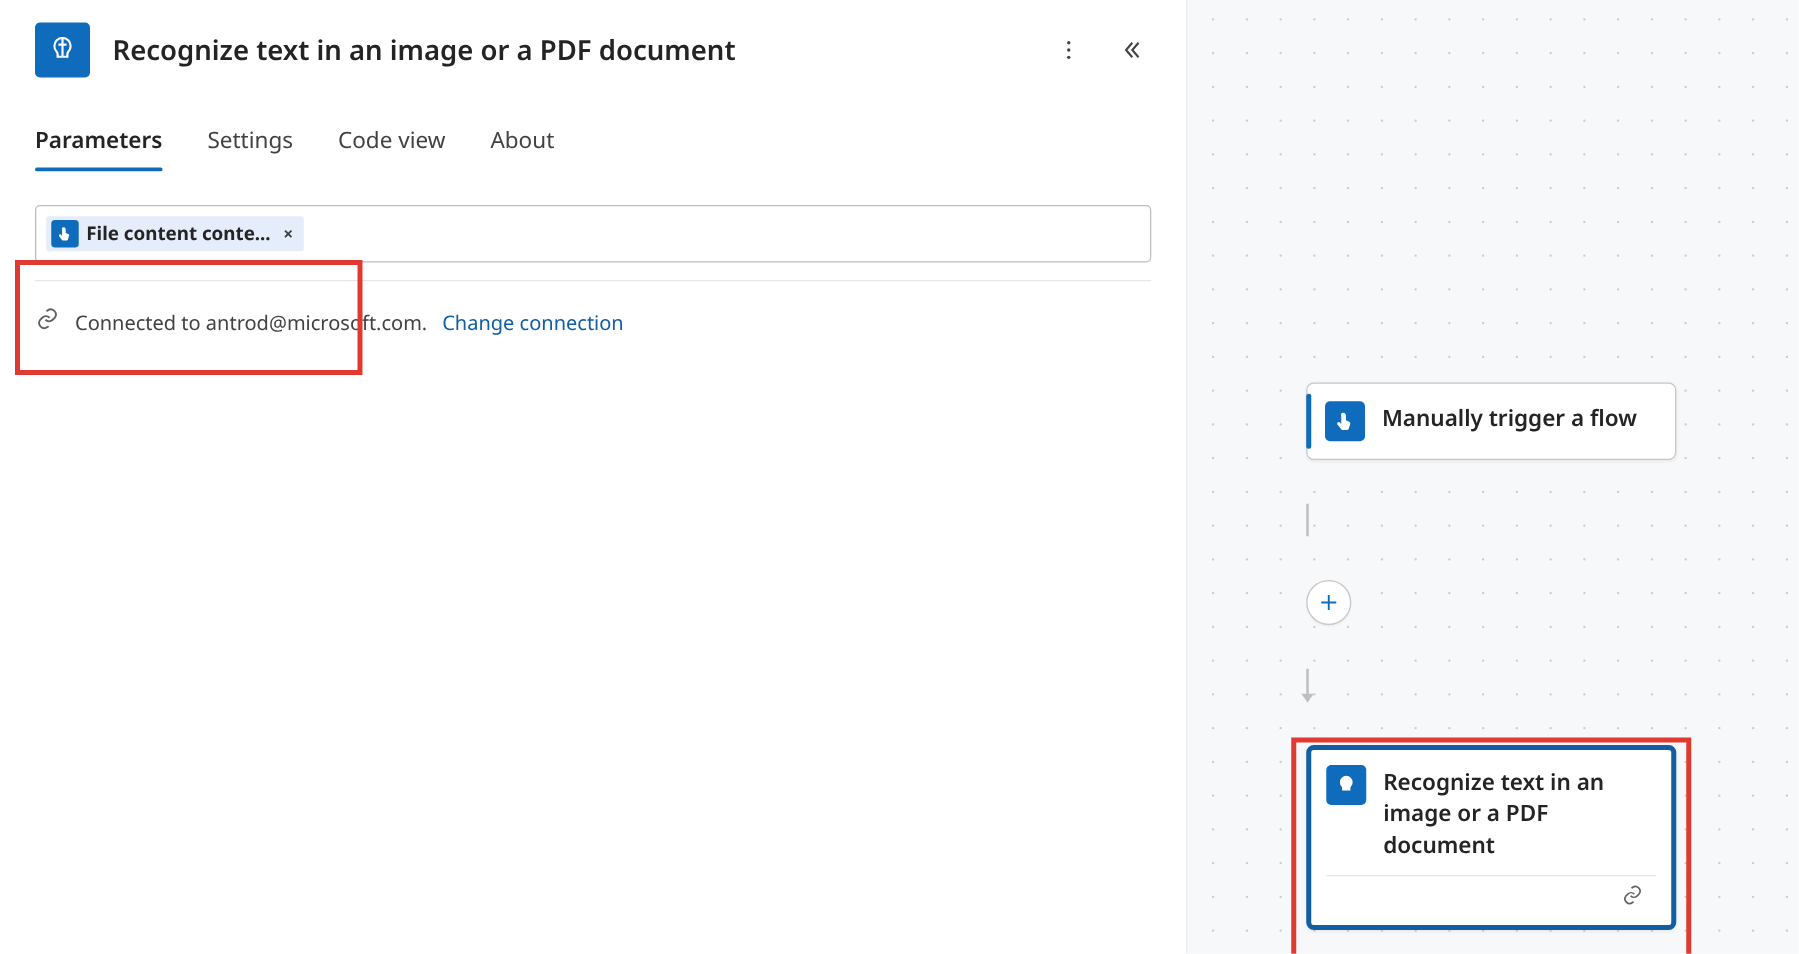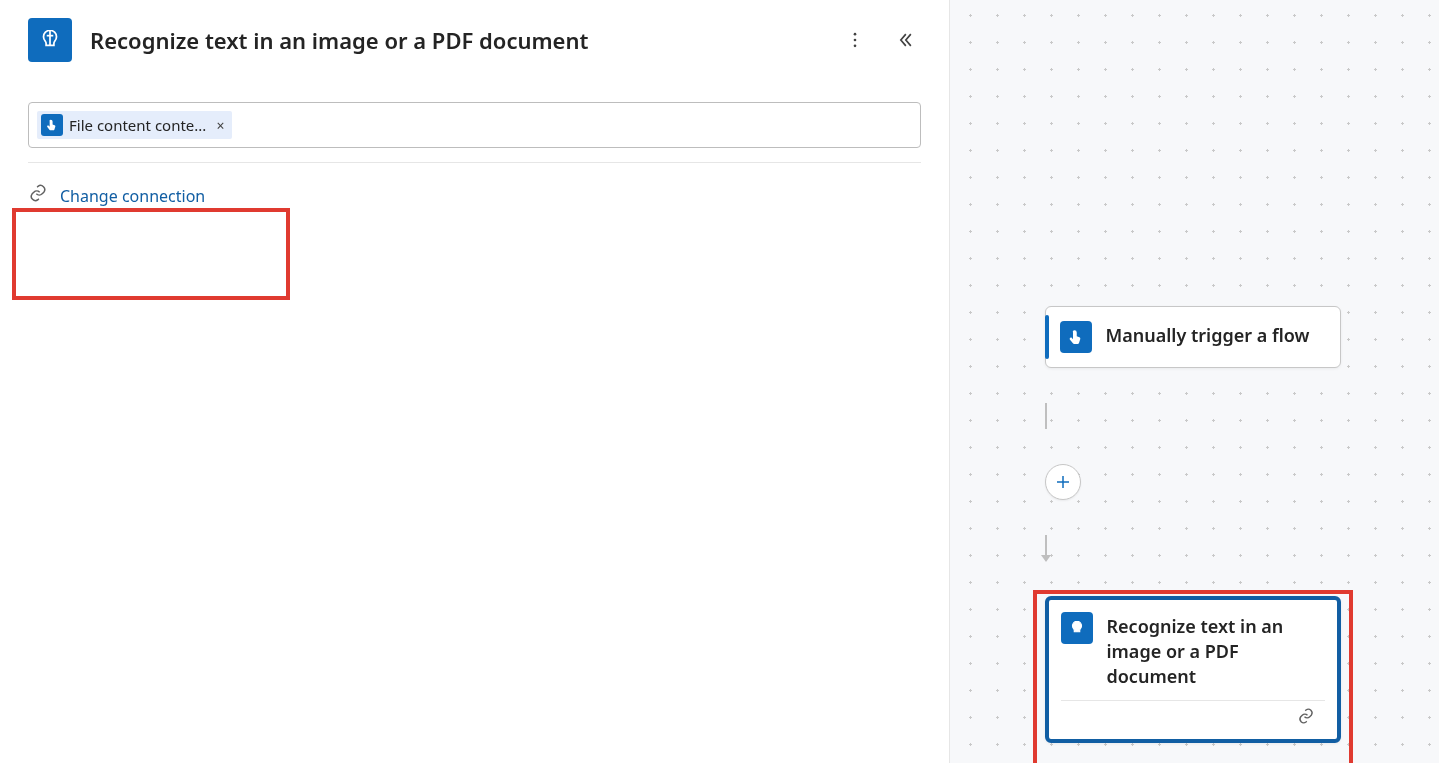--- a/index.html
+++ b/index.html
@@ -98,20 +98,21 @@
   }
   .req{color:var(--required);margin-left:2px;}
   .input-box{
     border:1px solid #bdbdbd;
     border-radius:4px;
     min-height:46px;
     padding:6px 8px;
     display:flex;
     align-items:center;
     gap:6px;
+    font-weight:bold;
   }
   .chip{
     display:inline-flex;
     align-items:center;
     background:var(--chip-bg);
     border-radius:2px;
     padding:3px 8px 3px 4px;
     gap:6px;
     font-size:15px;
     color:#242424;
@@ -293,20 +294,26 @@
         </svg>
     </div>
     <div class="icon-btn">
       <svg viewBox="0 0 24 24" fill="none" stroke="#424242" stroke-width="2">
           <polyline points="13 5 7 12 13 19"></polyline>
           <polyline points="19 5 13 12 19 19"></polyline>
         </svg>
     </div>
   </div>
 
+  <div class="tabs">
+    <div class="tab active">Parameters</div>
+    <div class="tab">Settings</div>
+    <div class="tab">Code view</div>
+    <div class="tab">About</div>
+  </div>
 
   <div class="form-area">
     <div class="input-box">
       <span class="chip">
         <span class="chip-icon">
           <svg viewBox="0 0 24 24">
               <path d="M10 3a3 3 0 0 1 3 3v5l3.5 1.4c1 .4 1.5 1.5 1.1 2.5L16 20c-.3.7-1 1.2-1.8 1.2H9.5c-.6 0-1.2-.3-1.6-.8L4 15.5c-.6-.8-.4-2 .5-2.5.7-.4 1.6-.2 2 .4L8 15V6a2 2 0 0 1 2-3Z"></path>
             </svg>
         </span>
         <span>File content conte...</span>
@@ -319,20 +326,21 @@
 
   <hr class="divider">
 
   <div class="connection-row">
     <span class="link-icon">
       <svg viewBox="0 0 24 24">
           <path d="M10 13a5 5 0 0 0 7 0l2-2a5 5 0 0 0-7-7l-1 1"></path>
           <path d="M14 11a5 5 0 0 0-7 0l-2 2a5 5 0 0 0 7 7l1-1"></path>
         </svg>
     </span>
+    <span>Connected to antrod@microsoft.com.</span>
     <span class="change-link">Change connection</span>
   </div>
 </div>
 
 <div class="canvas">
   <div class="flow-col">
 
     <div class="node">
       <span class="accent"></span>
       <div class="node-icon blue">

